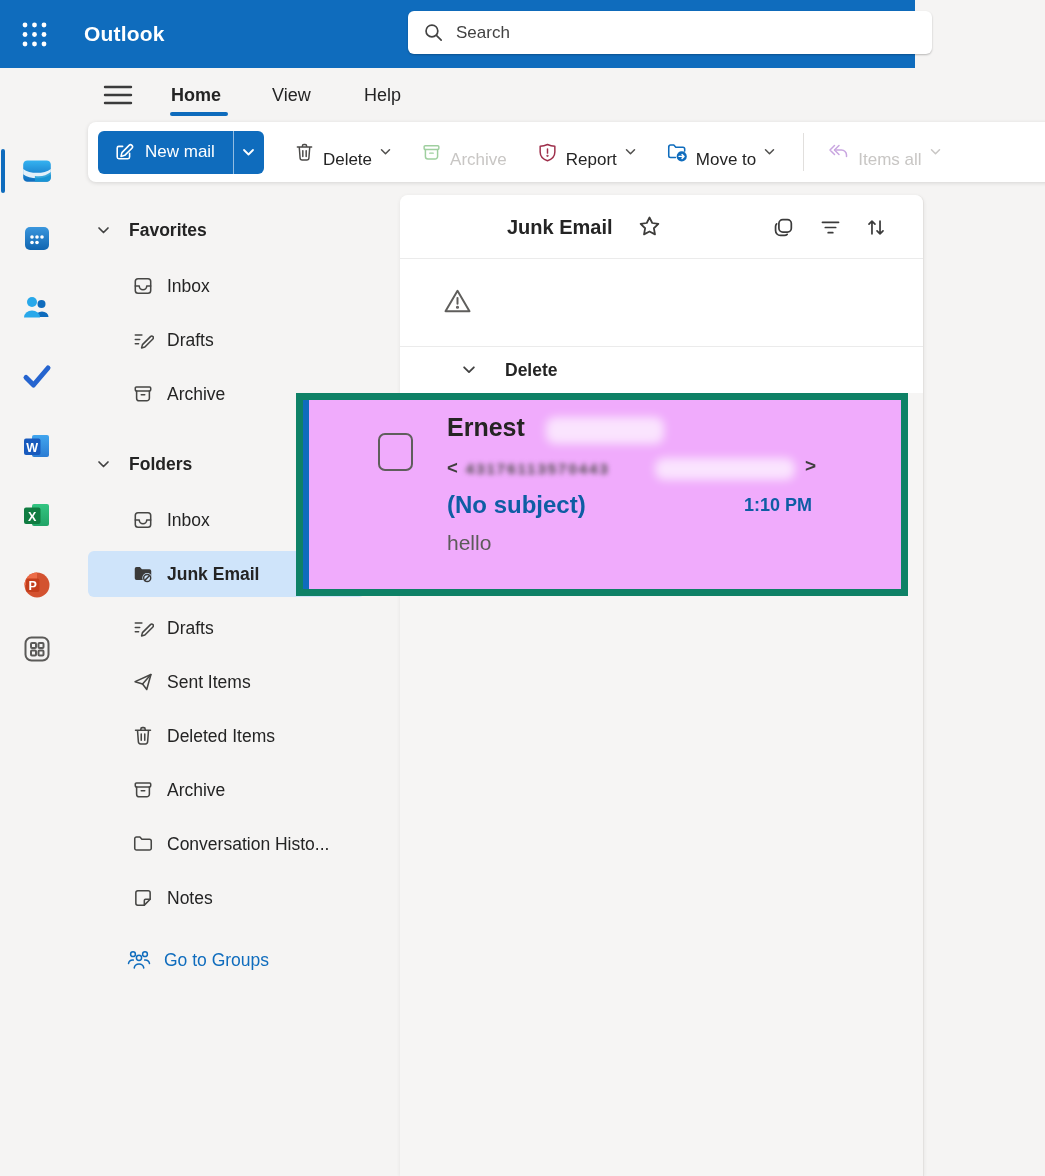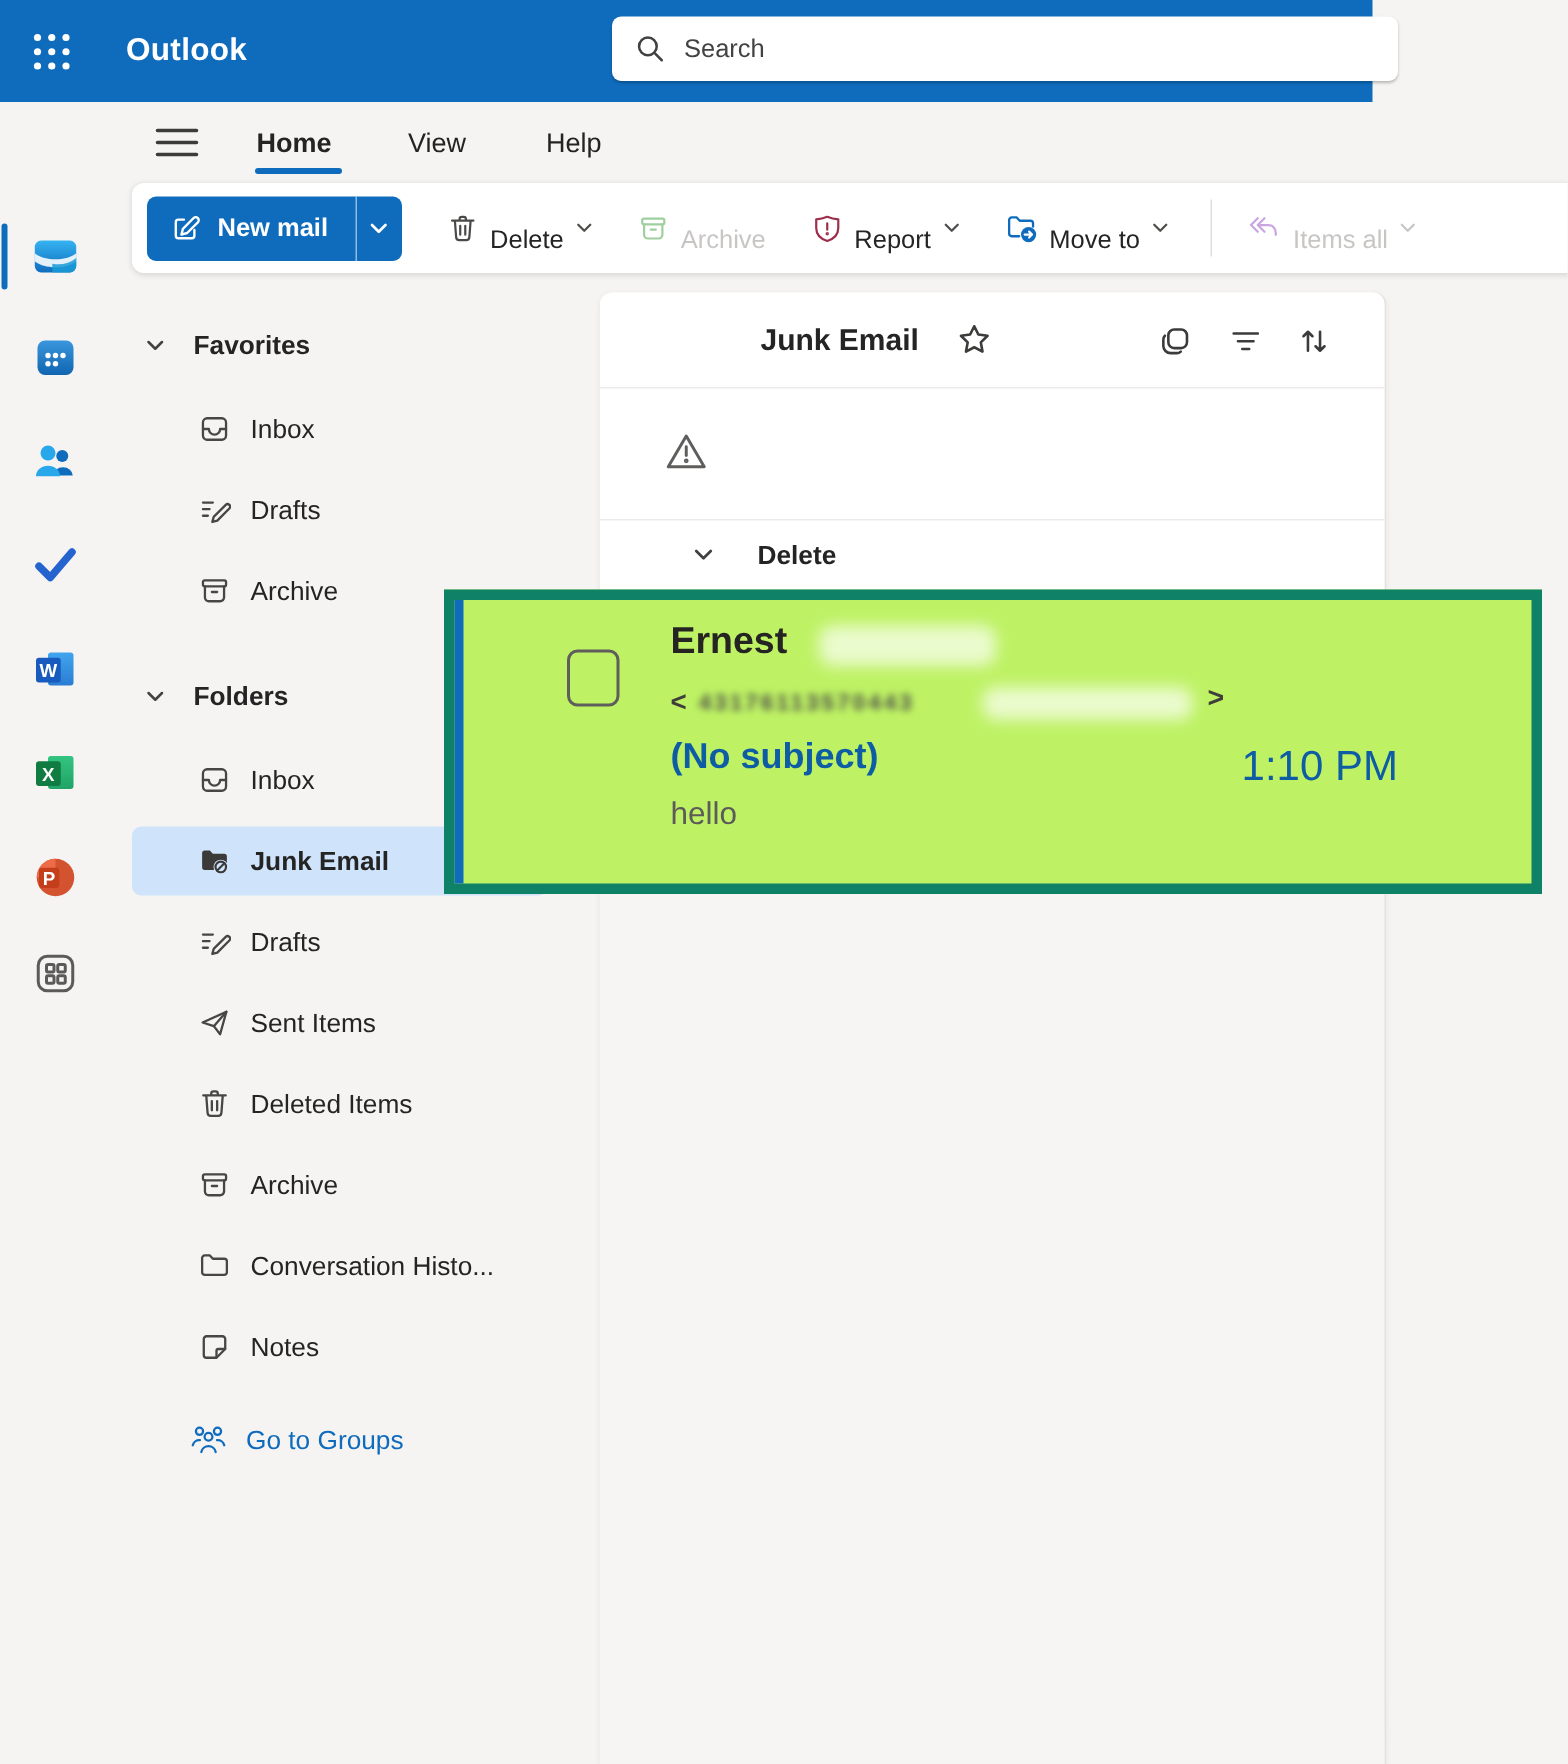--- a/index.html
+++ b/index.html
@@ -23,21 +23,21 @@
 
   
   .hamburger { position:absolute; left:100px; top:80px; width:36px; height:30px; display:flex; align-items:center; justify-content:center; cursor:pointer; }
   .tab { position:absolute; top:78px; height:34px; display:flex; align-items:center; font-size:18px; color:#242424; cursor:pointer; }
   .tab.active { font-weight:bold; }
   .tab-underline { position:absolute; left:170px; top:112px; width:58px; height:4px; border-radius:3px; background:#0f6cbd; }
 
   
   .toolbar { position:absolute; left:88px; top:122px; width:968px; height:60px; background:#fff; border-radius:8px; box-shadow:0 1px 4px rgba(0,0,0,.13); display:flex; align-items:center; padding-left:10px; }
   .newmail { display:flex; align-items:stretch; height:43px; background:#0f6cbd; border-radius:6px; overflow:hidden; color:#fff; cursor:pointer; }
-  .newmail-main { display:flex; align-items:center; gap:11px; padding:0 18px 0 15px; font-size:17px; font-weight:bold; }
+  .newmail-main { display:flex; align-items:center; gap:11px; padding:0 18px 0 15px; font-size:17px; font-weight:normal; }
   .newmail-split { width:31px; display:flex; align-items:center; justify-content:center; border-left:1px solid rgba(255,255,255,.55); }
   .tb-btn { display:flex; align-items:center; gap:8px; font-size:17px; color:#242424; cursor:pointer; margin-left:30px; }
   .tb-btn .lbl { white-space:nowrap;margin-top:15px; }
   .tb-btn.disabled { color:#c8c6c4; cursor:default; }
   .tb-divider { width:1px; height:38px; background:#e1dfdd; margin-left:28px; }
 
   
   .sidebar { position:absolute; left:73px; top:182px; width:327px; bottom:0; }
   .sec-header { position:absolute; left:24px; height:36px; display:flex; align-items:center; gap:19px; font-size:17.5px; font-weight:bold; color:#242424; cursor:pointer; }
   .side-item { position:absolute; left:58px; height:54px; display:flex; align-items:center; gap:12px; font-size:17.5px; color:#242424; cursor:pointer; }
@@ -53,30 +53,30 @@
   .lp-star { position:absolute; left:237px; top:19px; color:#3d3c3a; cursor:pointer; }
   .lp-hicon { position:absolute; top:21px; color:#3b3b3b; cursor:pointer; }
   .notice { position:absolute; left:0; top:65px; width:100%; height:87px; border-bottom:1px solid #ebebeb; }
   .notice-icon { position:absolute; left:43px; top:27px; color:#5f5e5c; }
   .notice-text { position:absolute; left:98px; top:20px; font-size:17px; line-height:28px; color:#424242; }
   .group-row { position:absolute; left:0; top:152px; width:100%; height:46px; display:flex; align-items:center; }
   .group-chevron { position:absolute; left:62px; color:#424242; cursor:pointer; display:flex; }
   .group-label { position:absolute; left:105px; font-size:17.5px; font-weight:bold; color:#242424; }
 
   
-  .annot { position:absolute; left:296px; top:393px; width:732px; height:203px; border:7px solid #0e8166; background:#bef264; z-index:10; }
+  .annot { position:absolute; left:296px; top:393px; width:612px; height:203px; border:7px solid #0e8166; background:#f0abfc; z-index:10; }
   .annot-bar { position:absolute; left:0; top:0; width:6px; height:100%; background:#0f6cbd; }
   .msg-check { position:absolute; left:75px; top:33px; width:35px; height:38px; border:2.5px solid #5f5e5c; border-radius:7px; background:transparent; cursor:pointer; }
   .msg-sender { position:absolute; left:144px; top:13px; font-size:25px; font-weight:bold; color:#252423; }
   .blob { position:absolute; background:rgba(255,255,255,.68); filter:blur(5px); border-radius:9px; }
   .msg-addr { position:absolute; left:144px; top:57px; font-size:18.5px; font-weight:bold; color:#3f3e3c; display:flex; align-items:center; }
   .squiggle { filter:blur(2.4px); letter-spacing:2px; font-size:15px; font-weight:bold; color:#4a4946; margin-left:8px; }
   .angle-close { position:absolute; left:502px; top:55px; font-size:19px; font-weight:bold; color:#3f3e3c; }
   .msg-subject { position:absolute; left:144px; top:91px; font-size:24px; font-weight:bold; color:#0e5da4; }
-  .msg-time { position:absolute; right:89px; top:95px; font-size:28px; font-weight:normal; color:#0e5da4; }
+  .msg-time { position:absolute; right:89px; top:95px; font-size:18px; font-weight:bold; color:#0e5da4; }
   .msg-preview { position:absolute; left:144px; top:131px; font-size:21px; color:#5c5b5a; }
 </style>
 </head>
 <body>
 
 <div class="topbar">
   <div class="waffle-btn">
     <span class="icon">
       <svg width="27" height="27" viewBox="0 0 27 27" fill="#fff">
         <circle cx="4" cy="4" r="2.4"></circle>

